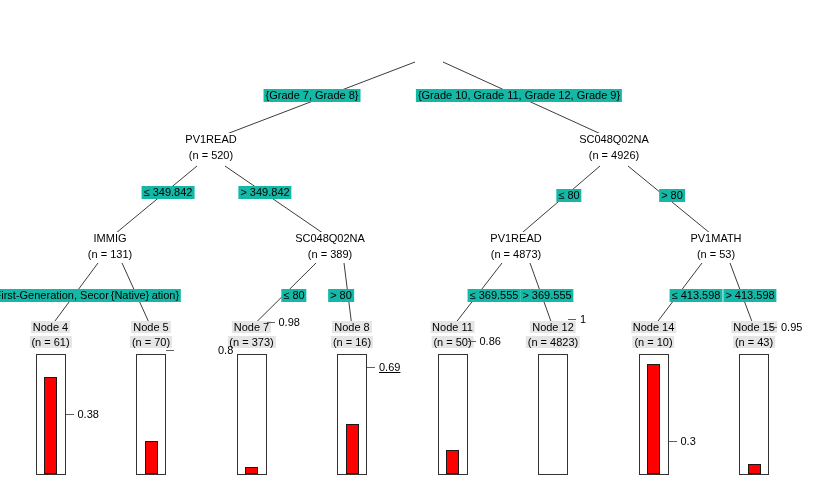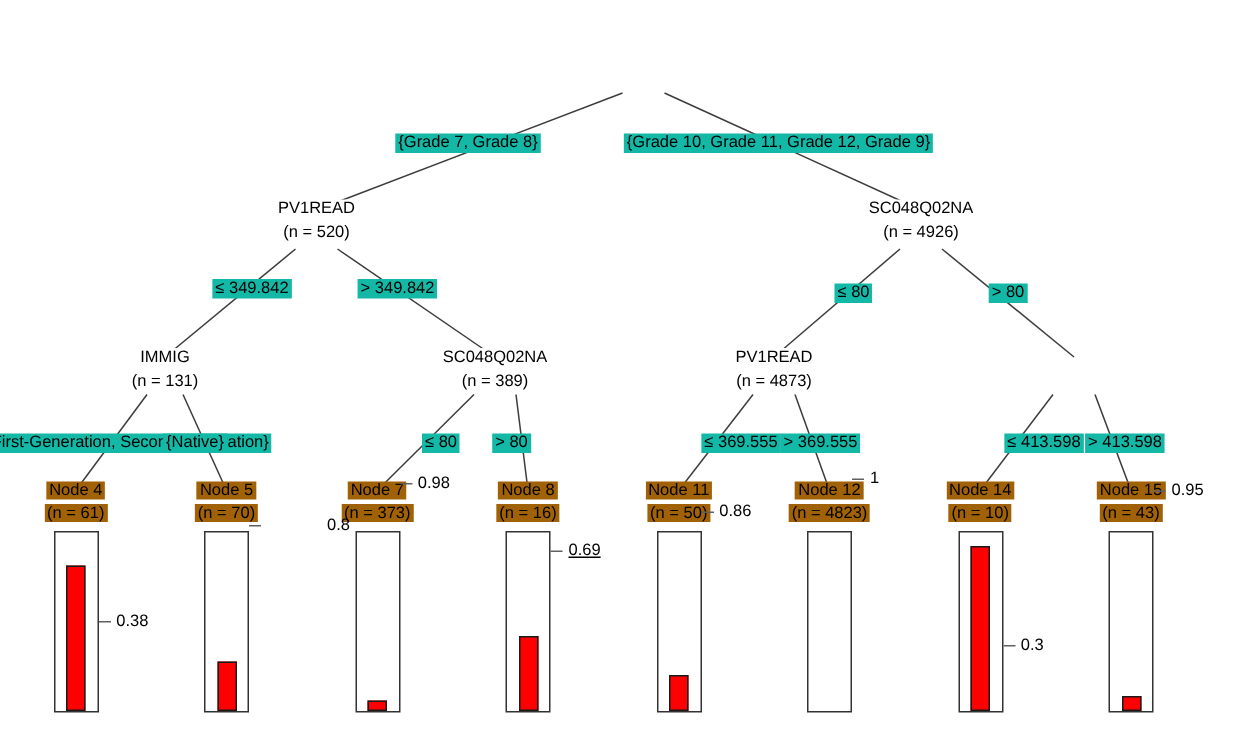--- a/index.html
+++ b/index.html
@@ -6,21 +6,21 @@
   #figure{
     position:relative;width:830px;height:504px;background:#fff;overflow:hidden;
     font-family:"Liberation Sans","DejaVu Sans",sans-serif;font-size:11px;color:#000;
   }
   #edges{position:absolute;left:0;top:0;z-index:1;}
   .nlabel{position:absolute;transform:translateX(-50%);text-align:center;z-index:2;white-space:nowrap;}
   .nlabel .ln{display:block;line-height:16px;}
   .nlabel .ln span{background:#fff;padding:0 2px;}
   .tlabel2{position:absolute;transform:translateX(-50%);text-align:center;z-index:3;white-space:nowrap;}
   .tlabel2 .ln{display:block;line-height:15px;}
-  .tlabel2 .ln span{background:#a16207;padding:0 2px;}
+  .tlabel2 .ln span{background:#e5e5e5;padding:0 2px;}
   .elabel{position:absolute;transform:translateX(-50%);background:#14b8a6;padding:0 2px;z-index:2;white-space:nowrap;line-height:13px;}
   .tbox{position:absolute;width:28px;height:119px;top:354px;border:1px solid #333;background:#fff;z-index:2;}
   .tbar{position:absolute;width:11px;bottom:30px;background:#ff0000;border:1px solid #1a1a1a;z-index:3;}
   .tick{position:absolute;display:flex;align-items:center;height:10px;z-index:4;}
   .tick .dash{display:inline-block;width:8px;height:0;border-top:1px solid #606060;}
   .tick .tklabel{margin-left:4px;background:transparent;}
 </style>
 </head>
 <body>
 
@@ -57,20 +57,24 @@
     <span class="ln"><span>IMMIG</span></span>
     <span class="ln"><span>(n = 131)</span></span>
   </div>
   <div class="nlabel" style="left:330px;top:230px">
     <span class="ln"><span>SC048Q02NA</span></span>
     <span class="ln"><span>(n = 389)</span></span>
   </div>
   <div class="nlabel" style="left:516px;top:230px">
     <span class="ln"><span>PV1READ</span></span>
     <span class="ln"><span>(n = 4873)</span></span>
+  </div>
+  <div class="nlabel" style="left:716px;top:230px">
+    <span class="ln"><span>PV1MATH</span></span>
+    <span class="ln"><span>(n = 53)</span></span>
   </div>
 
   <div class="elabel" style="left:312px;top:89px">{Grade 7, Grade 8}</div>
   <div class="elabel" style="left:519px;top:89px">{Grade 10, Grade 11, Grade 12, Grade 9}</div>
   <div class="elabel" style="left:168px;top:186px">≤ 349.842</div>
   <div class="elabel" style="left:265px;top:186px">&gt; 349.842</div>
   <div class="elabel" style="left:569px;top:189px">≤ 80</div>
   <div class="elabel" style="left:672px;top:189px">&gt; 80</div>
   <div class="elabel" style="left:85px;top:289px">{First-Generation, Second-Generation}</div>
   <div class="elabel" style="left:130px;top:289px">{Native}</div>
@@ -149,21 +153,21 @@
     <span class="tklabel">0.69</span>
   </div>
   <div class="tick" style="left: 467.5px; top: 336px;">
     <span class="dash"></span>
     <span class="tklabel">0.86</span>
   </div>
   <div class="tick" style="left: 568px; top: 314px;">
     <span class="dash"></span>
     <span class="tklabel">1</span>
   </div>
-  <div class="tick" style="left: 668.5px; top: 425px;">
+  <div class="tick" style="left: 668.5px; top: 436px;">
     <span class="dash"></span>
     <span class="tklabel">0.3</span>
   </div>
   <div class="tick" style="left: 769px; top: 322px;">
     <span class="dash"></span>
     <span class="tklabel">0.95</span>
   </div>
 
 </div>
 

